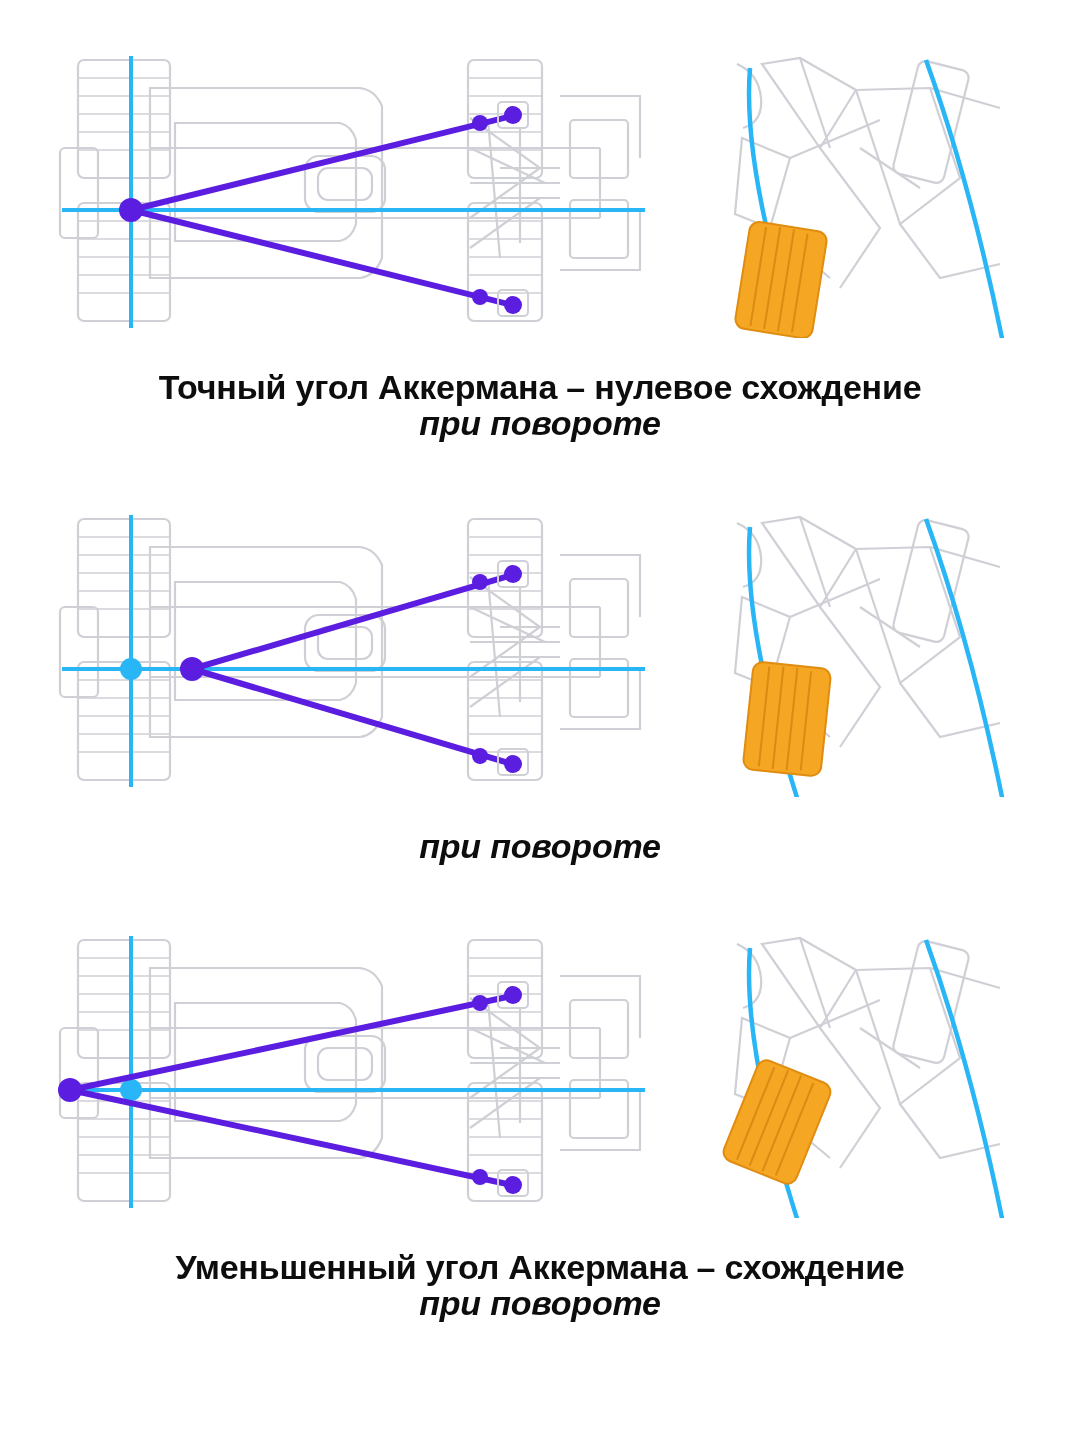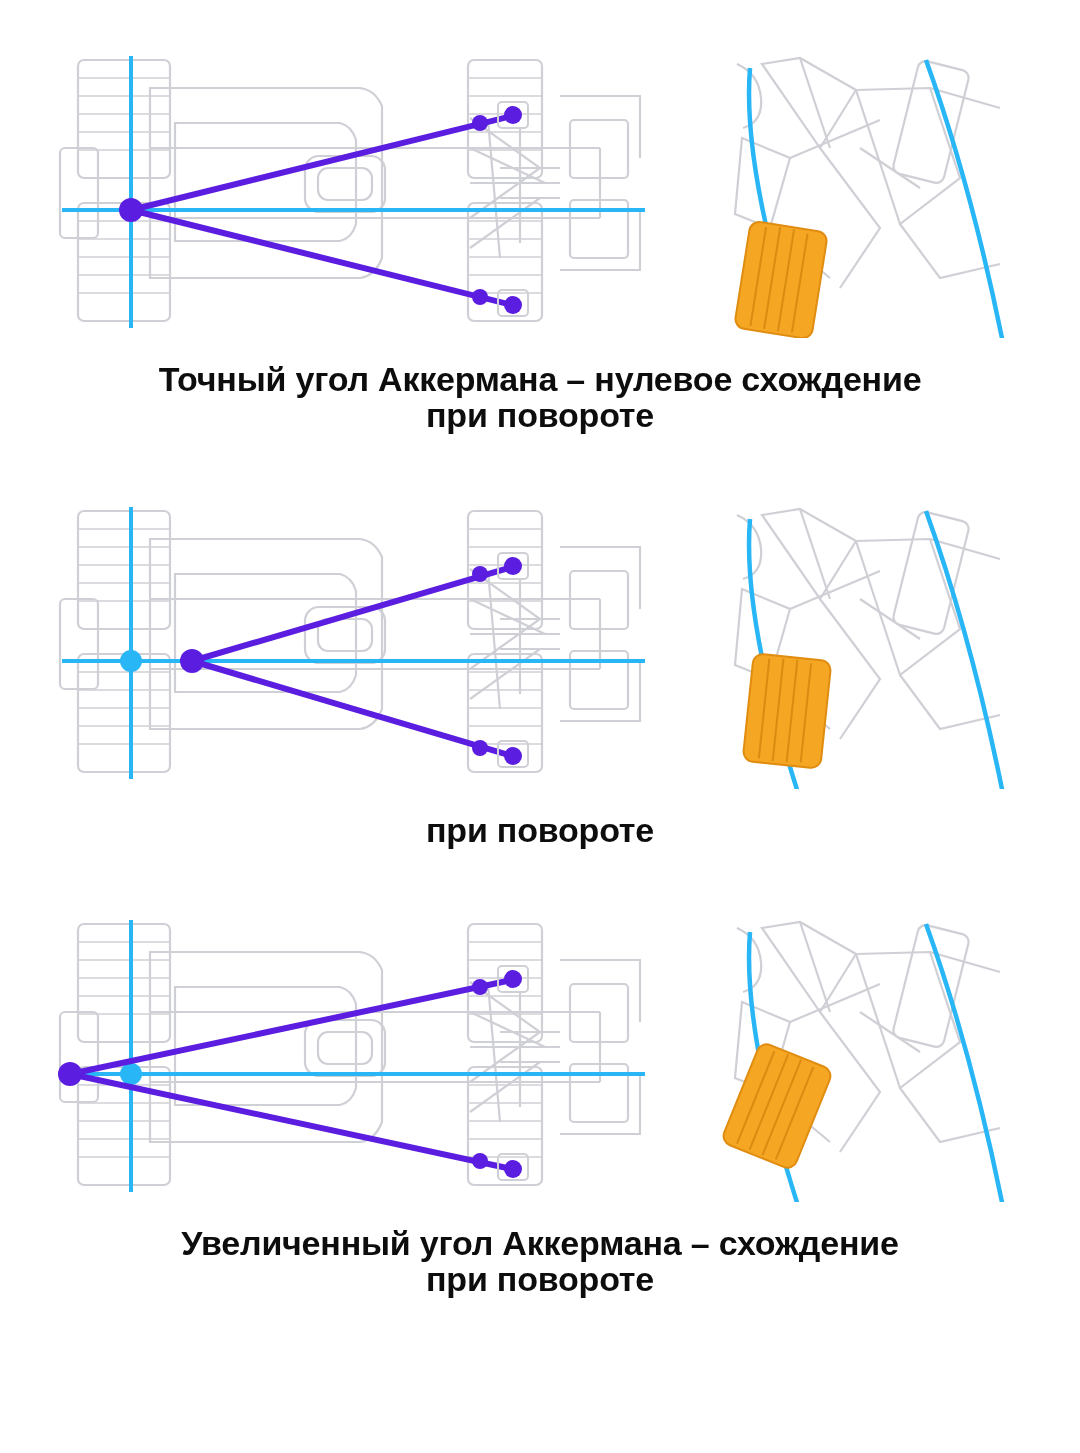--- a/index.html
+++ b/index.html
@@ -29,31 +29,32 @@
   .diagram-row {
     position: relative;
     width: 1080px;
     height: 310px;
   }
   .diagram-row svg {
     display: block;
   }
   .caption {
     width: 1006px;
-    margin: 23px auto 0 auto;
+    margin: 31px auto 0 auto;
     text-align: center;
     font-family: "Liberation Sans", sans-serif;
     font-weight: bold;
     font-size: 34px;
     line-height: 36px;
     letter-spacing: -0.2px;
     color: #0d0d0d;
   }
   .caption .line2 {
     display: block;
+    font-style: italic;
   }
   .spacer-top { height: 28px; }
   .spacer-mid { height: 46px; }
   .spacer-mid2 { height: 44px; }
   .bottom-pad { height: 10px; }
 </style>
 </head>
 <body>
 
 <div class="page">
@@ -344,19 +345,19 @@
           <g stroke="#d98c12" stroke-width="2" transform="rotate(22 777 214)">
             <path d="M754 164 L754 264"></path>
             <path d="M768 162 L768 265"></path>
             <path d="M782 162 L782 265"></path>
             <path d="M796 164 L796 264"></path>
           </g>
         </g>
       </svg>
     </div>
     <div class="caption">
-      <span>Увеличенный угол Аккермана – схождение</span>
+      <span>Уменьшенный угол Аккермана – схождение</span>
       <span class="line2">при повороте</span>
     </div>
   </div>
 
   <div class="bottom-pad"></div>
 </div>
 
 </body></html>

